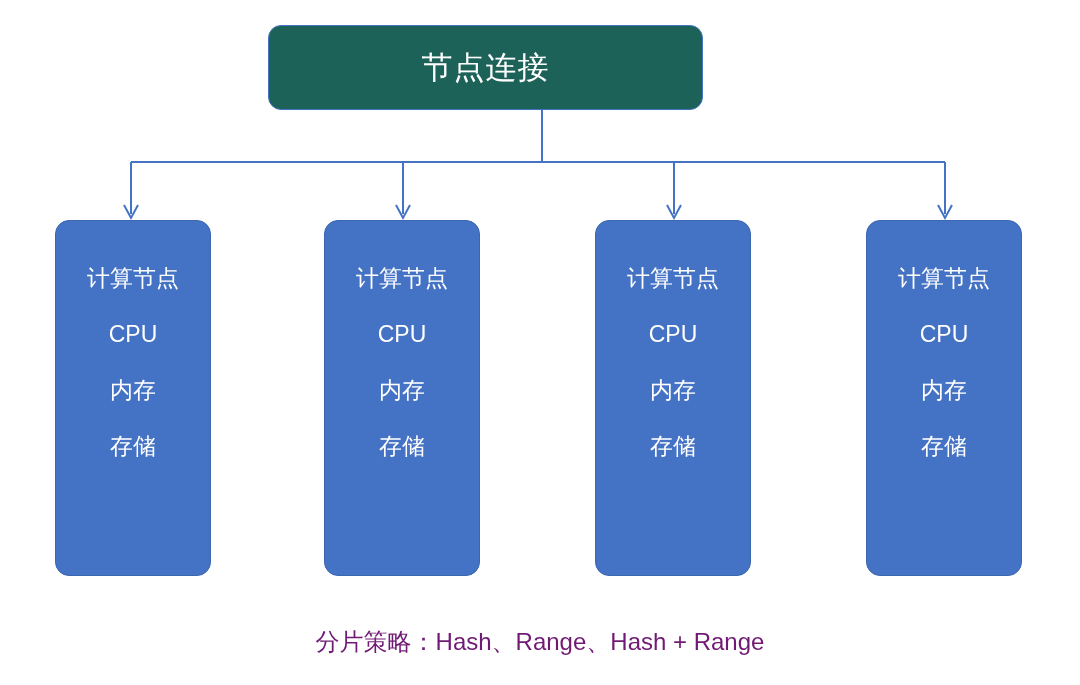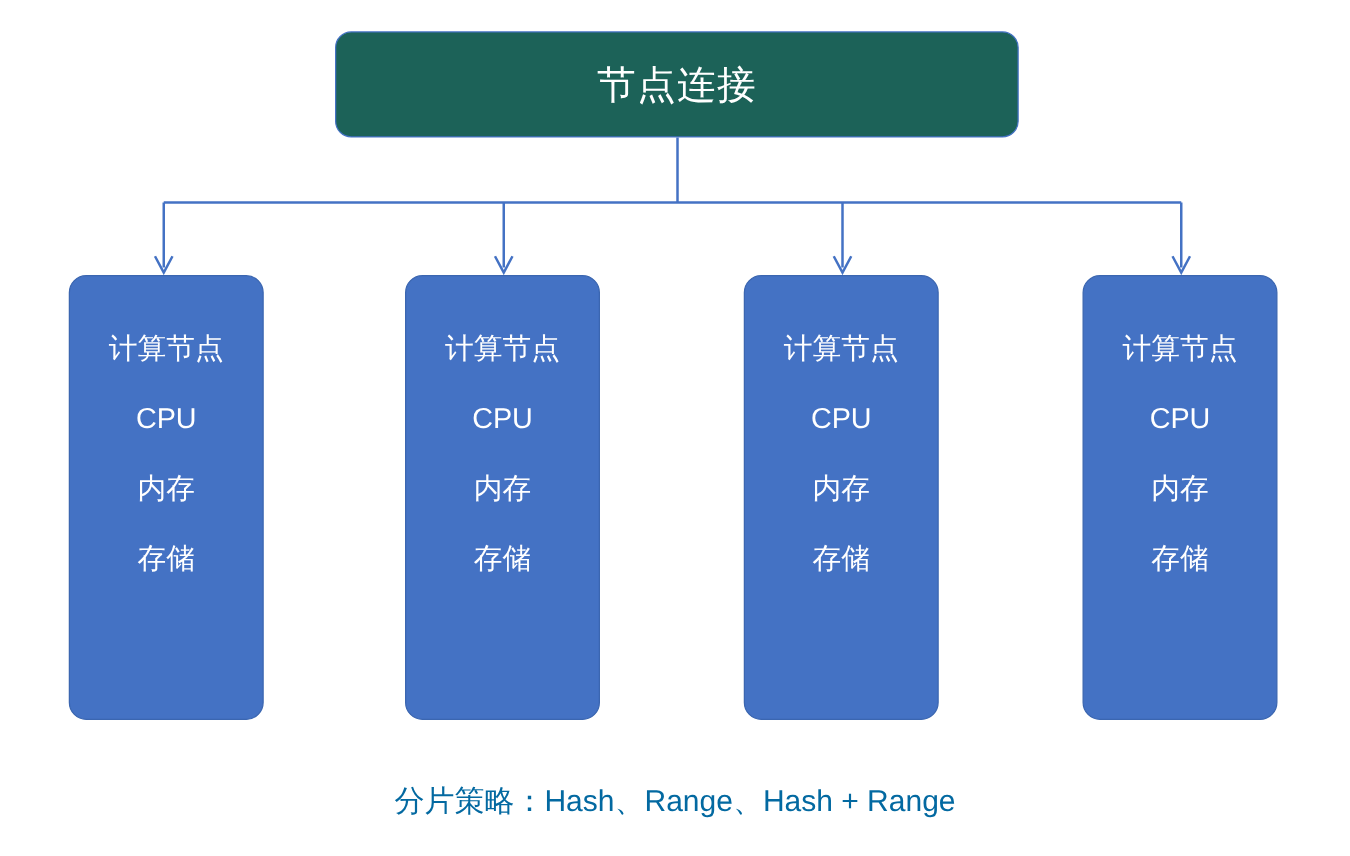--- a/index.html
+++ b/index.html
@@ -26,21 +26,21 @@
     width: 1080px;
     height: 685px;
     pointer-events: none;
   }
 
   
   .root-node {
     position: absolute;
     left: 268px;
     top: 25px;
-    width: 547px;
+    width: 435px;
     height: 85px;
     background: #1C6258;
     border: 1px solid #4472C4;
     border-radius: 13px;
     box-sizing: border-box;
     display: flex;
     align-items: center;
     justify-content: center;
   }
   .root-label {
@@ -81,21 +81,21 @@
   }
   .node-line.title { font-size: 23px; }
 
   
   .caption {
     position: absolute;
     left: 0;
     top: 628px;
     width: 1080px;
     text-align: center;
-    color: #0369a1;
+    color: #701a75;
     font-size: 24px;
     line-height: 1.2;
     white-space: nowrap;
   }
 </style>
 </head>
 <body>
 
 <div id="canvas">
 

